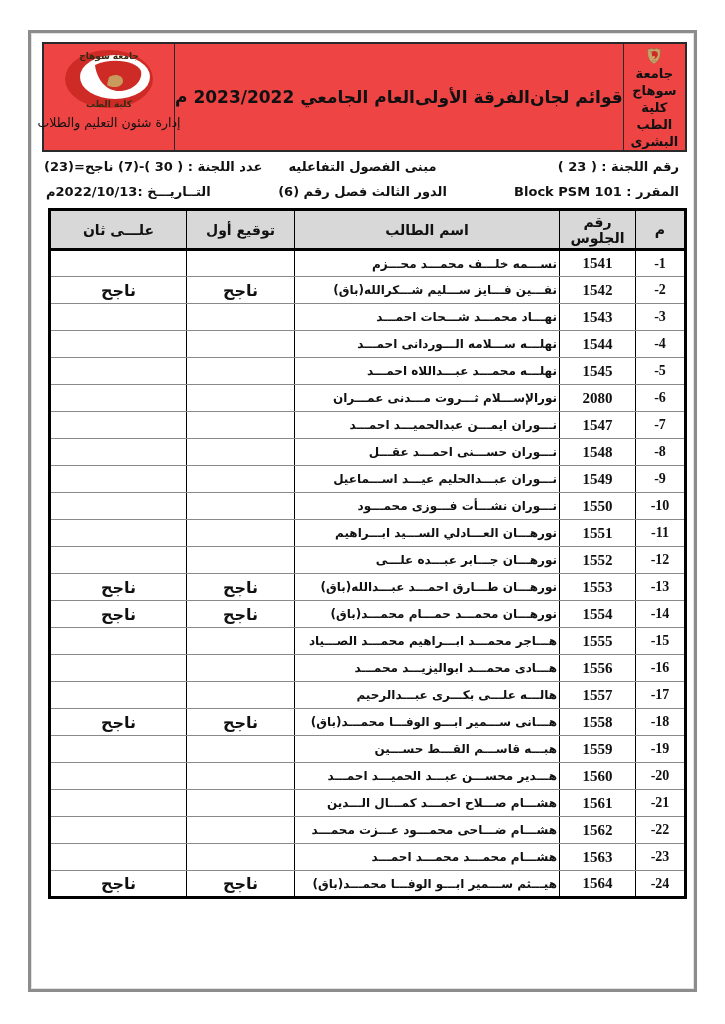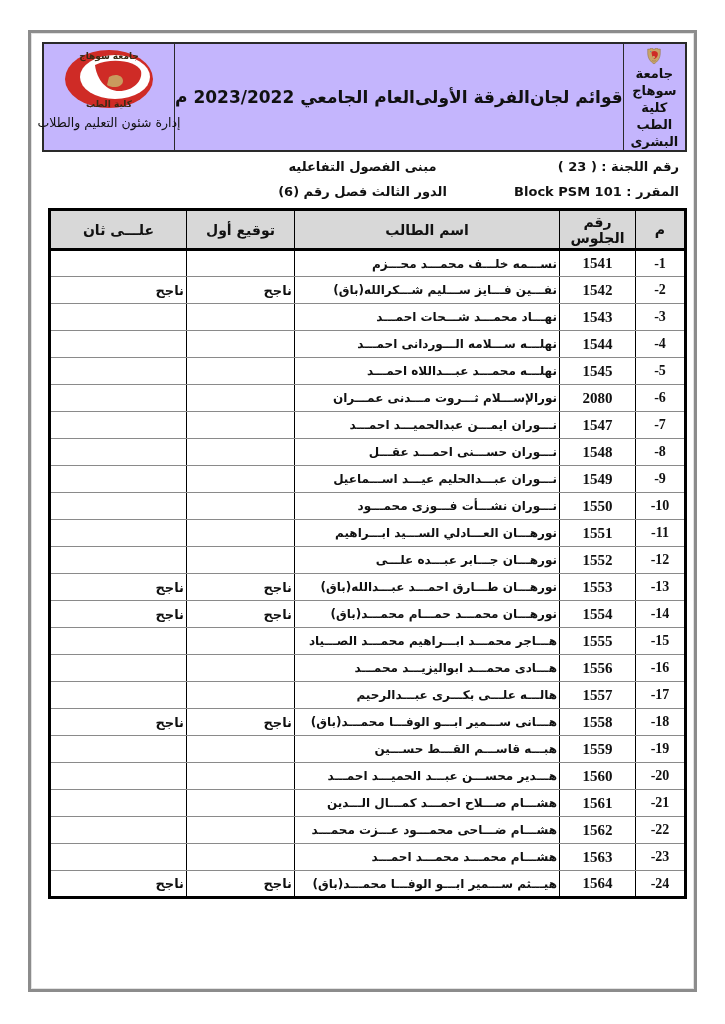--- a/index.html
+++ b/index.html
@@ -8,21 +8,21 @@
     font-family:"DejaVu Sans",sans-serif;color:#111;overflow:hidden;
   }
   .page-frame{
     position:absolute;left:28px;top:30px;width:663px;height:956px;
     border:3px solid #8c8c8c;box-shadow:inset 0 0 0 1px #e2e2e2;
     background:#fff;
   }
   
   .header-table{
     position:absolute;left:11px;top:9px;width:641px;height:106px;
-    display:flex;flex-direction:row;border:2px solid #2a2a2a;background:#c4b5fd;
+    display:flex;flex-direction:row;border:2px solid #2a2a2a;background:#ef4444;
   }
   .hcell{box-sizing:border-box;height:100%;}
   .cell-admin{width:131px;border-right:1px solid #2a2a2a;display:flex;flex-direction:column;align-items:center;justify-content:flex-start;padding-top:3px;}
   .cell-title{flex:1;border-right:1px solid #2a2a2a;display:flex;align-items:center;justify-content:center;direction:rtl;}
   .cell-univ{width:253px;display:flex;flex-direction:column;align-items:center;justify-content:flex-start;padding-top:4px;direction:rtl;}
   .title-line{font-weight:bold;font-size:17px;line-height:26px;white-space:nowrap;}
   .univ-caption{font-weight:bold;font-size:13px;line-height:17px;text-align:center;}
   .admin-caption{font-weight:normal;font-size:12.5px;margin-top:2px;text-align:center;direction:rtl;white-space:nowrap;}
   
   .info-block{
@@ -45,21 +45,21 @@
     font-weight:bold;font-size:14px;height:37px;padding:0;line-height:16px;
   }
   .students-table td{
     border-left:1px solid #000;border-right:1px solid #000;
     border-top:1px solid #8a8a8a;border-bottom:1px solid #8a8a8a;
     height:27px;padding:0 2px;box-sizing:border-box;overflow:hidden;
   }
   .c-no{direction:ltr;text-align:center;font-family:"Liberation Serif",serif;font-weight:bold;font-size:14px;}
   .c-seat{text-align:center;font-family:"Liberation Serif",serif;font-weight:bold;font-size:15px;direction:ltr;}
   .c-name{text-align:right;font-weight:bold;font-size:12px;white-space:nowrap;padding-right:5px;}
-  .c-sig{text-align:right;font-weight:bold;font-size:13px;}
+  .c-sig{text-align:center;font-weight:bold;font-size:16px;}
   col.w-no{width:50px;} col.w-seat{width:76px;} col.w-name{width:265px;}
   col.w-sig1{width:108px;} col.w-sig2{width:137px;}
   .logo-svg{display:block;}
 </style>
 </head>
 <body>
 
 <div class="page-frame">
 
   <div class="header-table">
@@ -96,20 +96,24 @@
   </div>
 
   <div class="info-block">
     <div class="info-col info-right">
       <div class="info-line">رقم اللجنة : ( 23 )</div>
       <div class="info-line">المقرر : Block PSM 101</div>
     </div>
     <div class="info-col info-mid">
       <div class="info-line">مبنى الفصول التفاعليه</div>
       <div class="info-line">الدور الثالث فصل رقم (6)</div>
+    </div>
+    <div class="info-col info-left">
+      <div class="info-line">عدد اللجنة : ( 30 )-(7) ناجح=(23)</div>
+      <div class="info-line">التــاريـــخ :2022/10/13م</div>
     </div>
   </div>
 
   <table class="students-table">
     <colgroup>
       <col class="w-no">
         <col class="w-seat">
         <col class="w-name">
         <col class="w-sig1">
         <col class="w-sig2">

